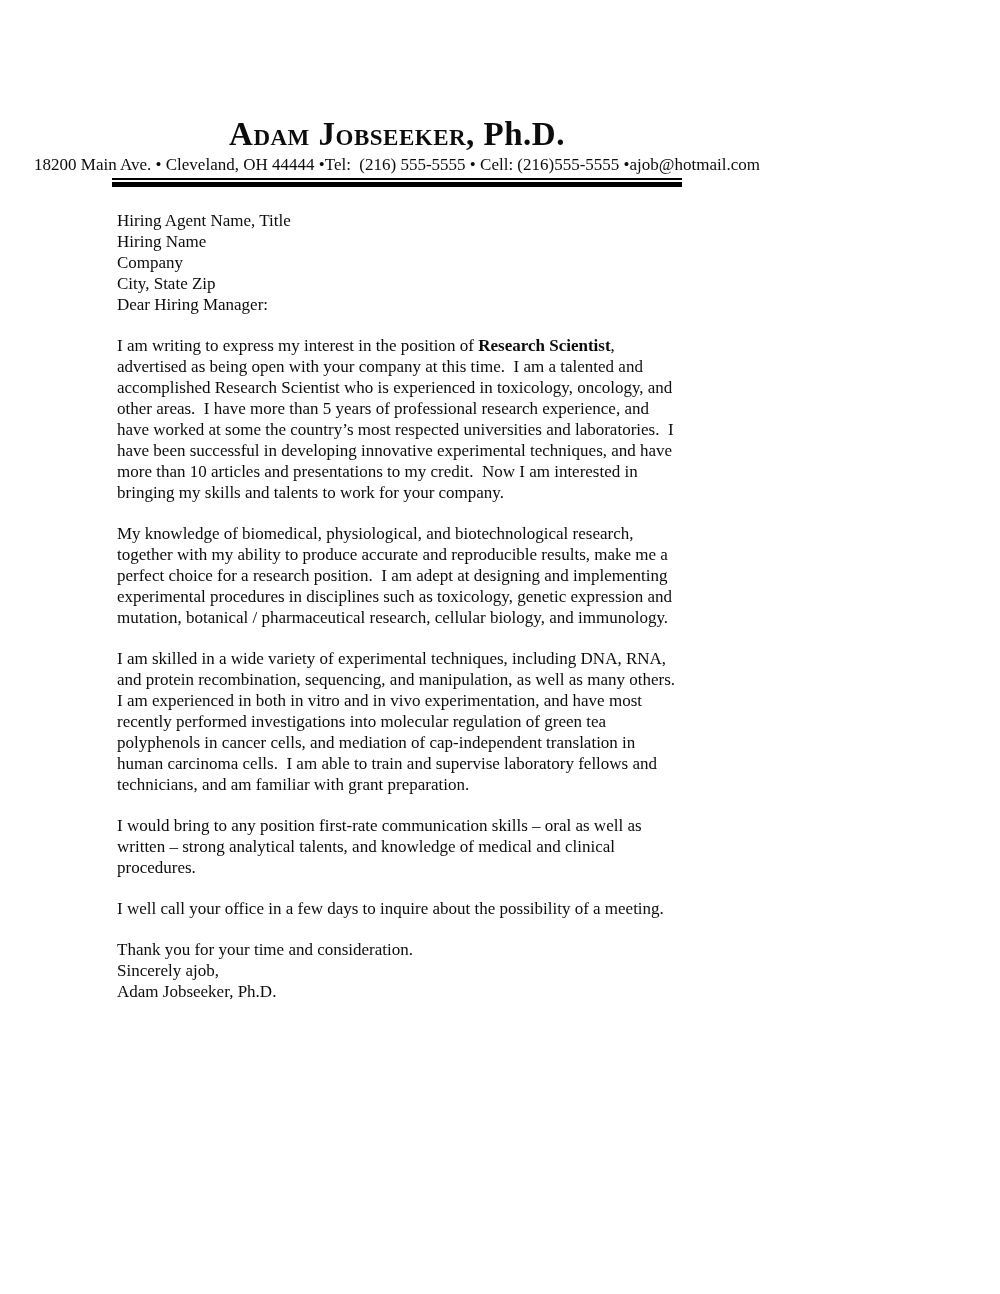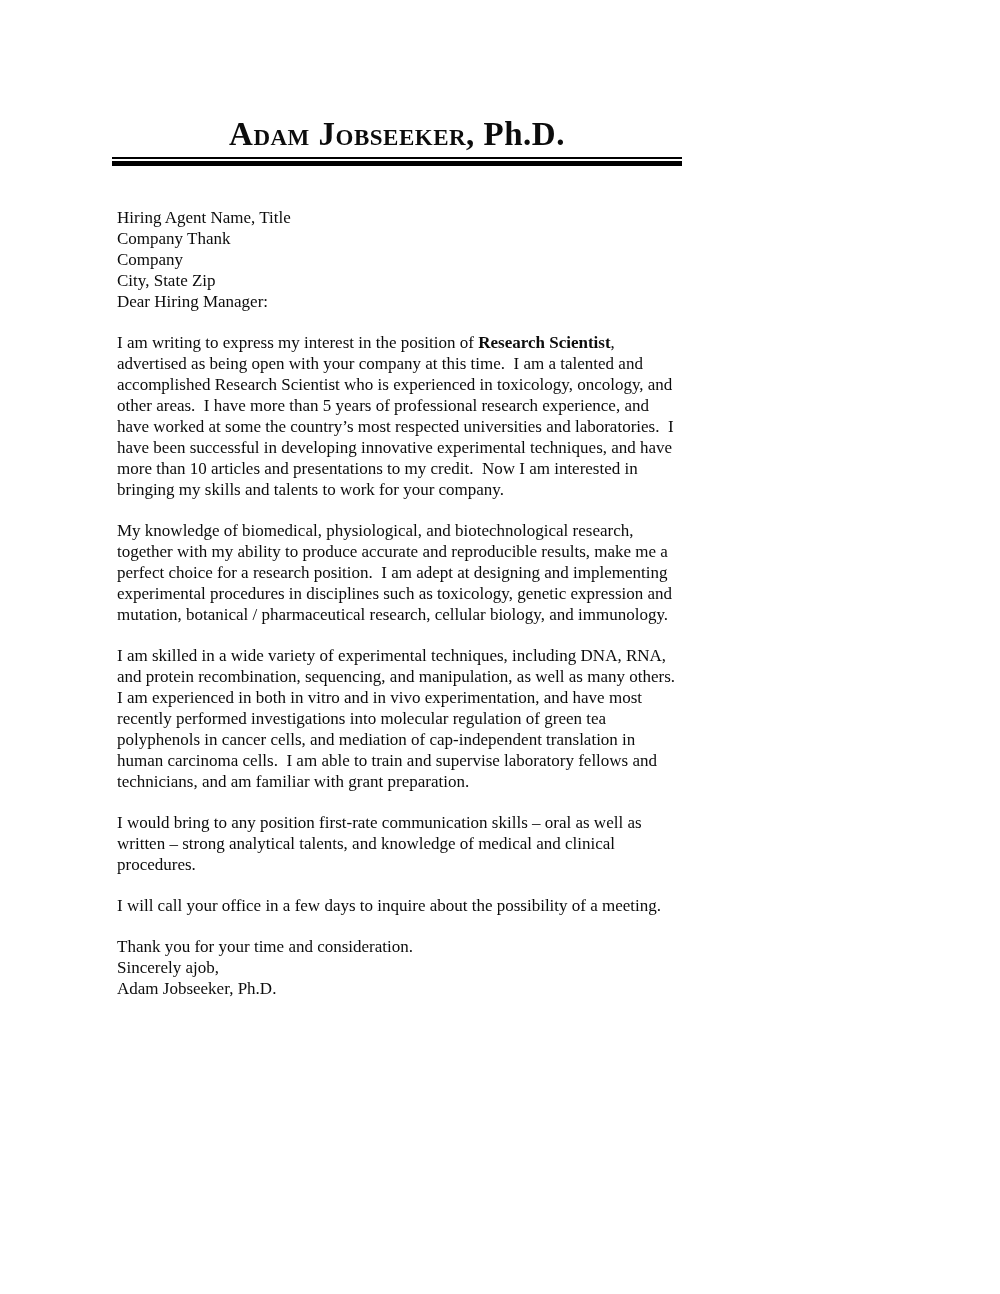--- a/index.html
+++ b/index.html
@@ -48,21 +48,21 @@
     line-height: 21px;
   }
   .letter-body p, .letter-body div.line {
     margin: 0;
     white-space: pre-wrap;
   }
   .date-line {
     margin-top: 22px;
   }
   .recipient-block {
-    margin-top: 41px;
+    margin-top: 23px;
   }
   .salutation {
     margin-top: 36px;
   }
   .para {
     margin-top: 20px !important;
   }
   .closing {
     margin-top: 20px;
   }
@@ -73,44 +73,45 @@
     font-weight: bold;
   }
 </style>
 </head>
 <body>
 
 <div class="page">
 
   <div class="letterhead">
     <div class="name-title"><span class="name-smallcaps">Adam Jobseeker</span><span>, Ph.D.</span></div>
+    <div class="contact-line">18200 Main Ave. • Cleveland, OH 44444 •Tel:  (216) 555-5555 • Cell: (216)555-5555 •ajob@hotmail.com</div>
     <div class="divider-rule"></div>
   </div>
 
   <div class="letter-body">
 
 
     <div class="recipient-block">
       <div class="line">Hiring Agent Name, Title</div>
-      <div class="line">Company Thank</div>
+      <div class="line">Hiring Name</div>
       <div class="line">Company</div>
       <div class="line">City, State Zip</div>
     </div>
 
     <div class="line salutation">Dear Hiring Manager:</div>
 
     <p class="para"><span>I am writing to express my interest in the position of </span><span class="bold">Research Scientist</span><span>, advertised as being open with your company at this time.  I am a talented and accomplished Research Scientist who is experienced in toxicology, oncology, and other areas.  I have more than 5 years of professional research experience, and have worked at some the country’s most respected universities and laboratories.  I have been successful in developing innovative experimental techniques, and have more than 10 articles and presentations to my credit.  Now I am interested in bringing my skills and talents to work for your company.</span></p>
 
     <p class="para">My knowledge of biomedical, physiological, and biotechnological research, together with my ability to produce accurate and reproducible results, make me a perfect choice for a research position.  I am adept at designing and implementing experimental procedures in disciplines such as toxicology, genetic expression and mutation, botanical / pharmaceutical research, cellular biology, and immunology.</p>
 
     <p class="para">I am skilled in a wide variety of experimental techniques, including DNA, RNA, and protein recombination, sequencing, and manipulation, as well as many others.  I am experienced in both in vitro and in vivo experimentation, and have most recently performed investigations into molecular regulation of green tea polyphenols in cancer cells, and mediation of cap-independent translation in human carcinoma cells.  I am able to train and supervise laboratory fellows and technicians, and am familiar with grant preparation.</p>
 
     <p class="para">I would bring to any position first-rate communication skills – oral as well as written – strong analytical talents, and knowledge of medical and clinical procedures.</p>
 
-    <p class="para">I will call your office in a few days to inquire about the possibility of a meeting.</p>
+    <p class="para">I well call your office in a few days to inquire about the possibility of a meeting.</p>
 
     <p class="para">Thank you for your time and consideration.</p>
 
     <div class="line closing">Sincerely ajob,</div>
 
     <div class="line signature-name">Adam Jobseeker, Ph.D.</div>
 
   </div>
 </div>
 

